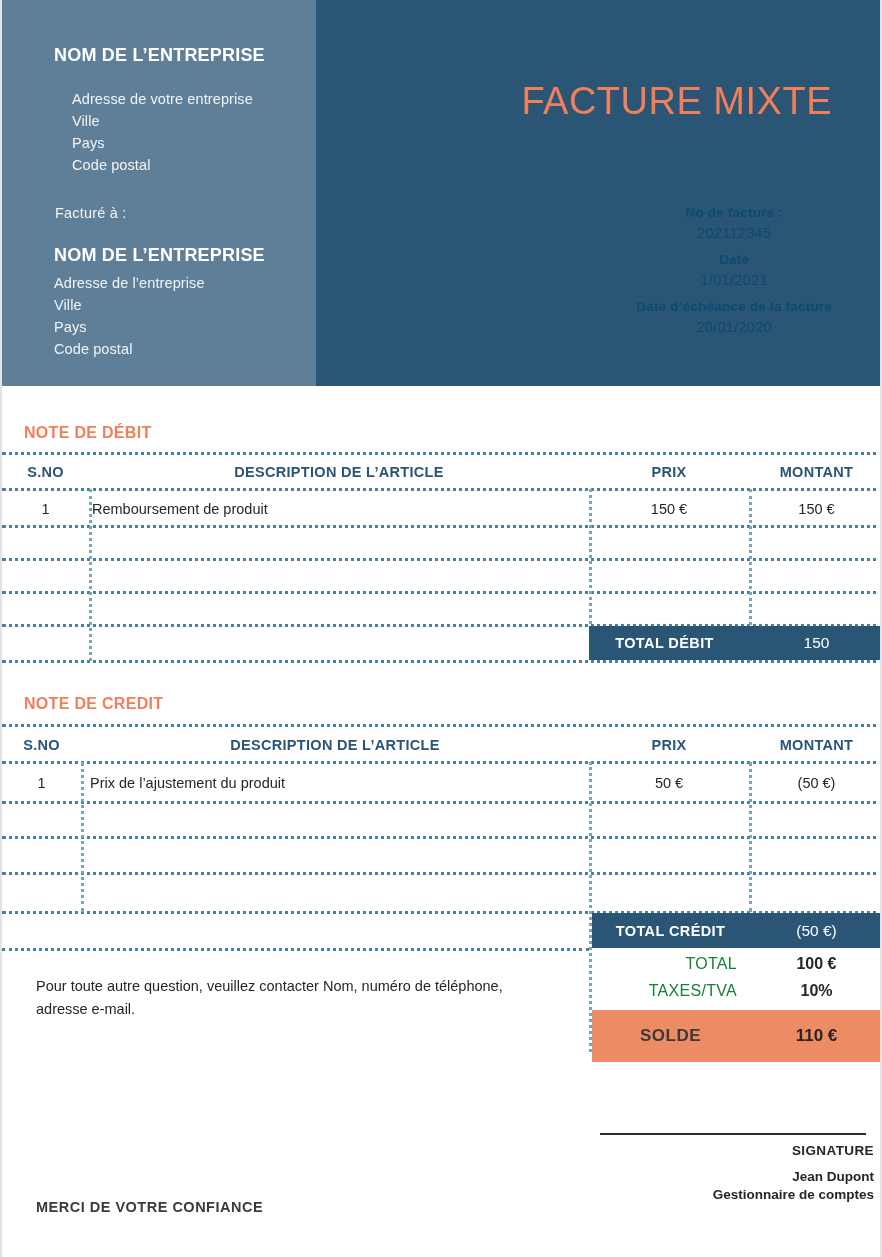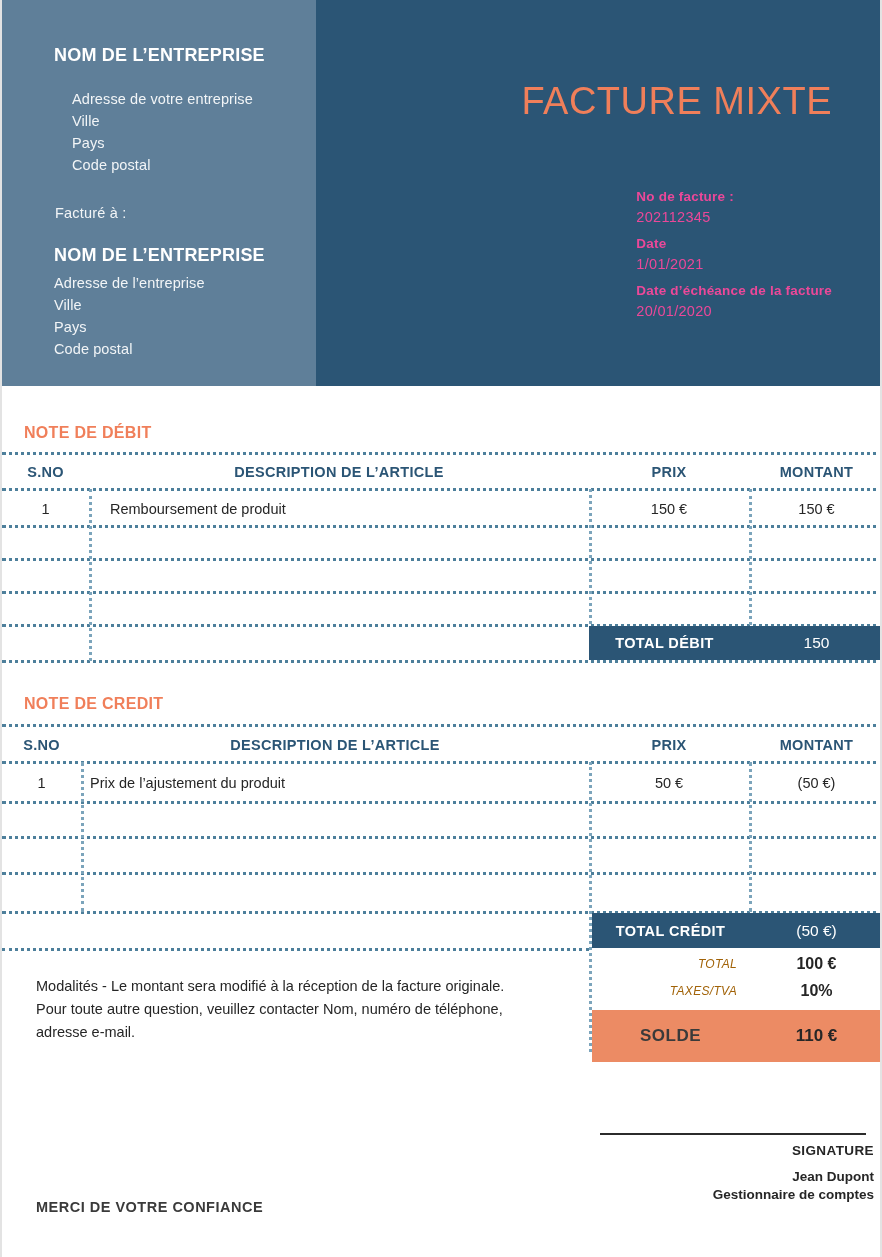--- a/index.html
+++ b/index.html
@@ -90,23 +90,23 @@
     position: absolute;
     right: 52px; top: 80px;
     font-size: 38px;
     color: #f07f5a;
     letter-spacing: 0.5px;
     font-weight: normal;
     white-space: nowrap;
   }
   .meta {
     position: absolute;
-    right: 52px; top: 187px;
-    text-align: left;
-    color: #ec4899;
+    right: 52px; top: 203px;
+    text-align: center;
+    color: #0c4a6e;
   }
   .meta-label {
     font-size: 13.5px;
     font-weight: bold;
     line-height: 19px;
     letter-spacing: 0.2px;
   }
   .meta-value {
     font-size: 14.5px;
     font-weight: normal;
@@ -168,24 +168,23 @@
     font-size: 15.5px;
     font-weight: normal;
   }
 
   .totrow {
     position: absolute;
     display: flex;
     align-items: center;
   }
   .totrow .lbl {
-    font-size: 12px;
-    color: #a16207;
+    font-size: 16px;
+    color: #15803d;
     letter-spacing: 0.3px;
-    font-style: italic;
   }
   .totrow .val {
     font-size: 16px;
     font-weight: bold;
     color: #262626;
   }
   .soldebar {
     position: absolute;
     background: #ec8b64;
     display: flex;
@@ -311,21 +310,21 @@
   <div class="vline" style="left:87px; top:489px; height:172px;"></div>
   <div class="vline" style="left:587px; top:489px; height:135px;"></div>
   <div class="vline" style="left:747px; top:489px; height:172px;"></div>
 
   <div class="cell col-head ctr" style="left:0; top:456px; width:87px; height:32px;">S.NO</div>
   <div class="cell col-head ctr" style="left:87px; top:456px; width:500px; height:32px;">DESCRIPTION DE L’ARTICLE</div>
   <div class="cell col-head ctr" style="left:587px; top:456px; width:160px; height:32px;">PRIX</div>
   <div class="cell col-head ctr" style="left:747px; top:456px; width:135px; height:32px;">MONTANT</div>
 
   <div class="cell ctr" style="left:0; top:492px; width:87px; height:33px;">1</div>
-  <div class="cell lft" style="left:108px; top:492px; width:485px; height:33px;">Remboursement de produit</div>
+  <div class="cell lft" style="left:90px; top:492px; width:485px; height:33px;">Remboursement de produit</div>
   <div class="cell ctr" style="left:587px; top:492px; width:160px; height:33px;">150 €</div>
   <div class="cell ctr" style="left:747px; top:492px; width:135px; height:33px;">150 €</div>
 
   <div class="bluebar" style="left:587px; top:626px; width:295px; height:34px;">
     <span class="lbl" style="width:151px; text-align:center; padding-right:9px;">TOTAL DÉBIT</span>
     <span class="val" style="width:135px; text-align:center;">150</span>
   </div>
 
   <div class="section-title" style="top:695px;">NOTE DE CREDIT</div>
 
@@ -363,21 +362,20 @@
   <div class="totrow" style="left:590px; top:977px; width:292px; height:27px;">
     <span class="lbl" style="width:157px; text-align:right; padding-right:12px; box-sizing:border-box;">TAXES/TVA</span>
     <span class="val" style="width:135px; text-align:center;">10%</span>
   </div>
   <div class="soldebar" style="left:590px; top:1010px; width:292px; height:52px;">
     <span class="lbl" style="width:157px; text-align:center;">SOLDE</span>
     <span class="val" style="width:135px; text-align:center;">110 €</span>
   </div>
 
   <div class="terms">
-    <div>Modalités - Le montant sera modifié à la réception de la facture originale.</div>
     <div>Pour toute autre question, veuillez contacter Nom, numéro de téléphone, adresse e-mail.</div>
   </div>
 
 
   <div class="sig-rule"></div>
   <div class="sig-block">
     <div class="sig-title">SIGNATURE</div>
     <div class="sig-name">Jean Dupont</div>
     <div class="sig-name" style="margin-top:0;">Gestionnaire de comptes</div>
   </div>

